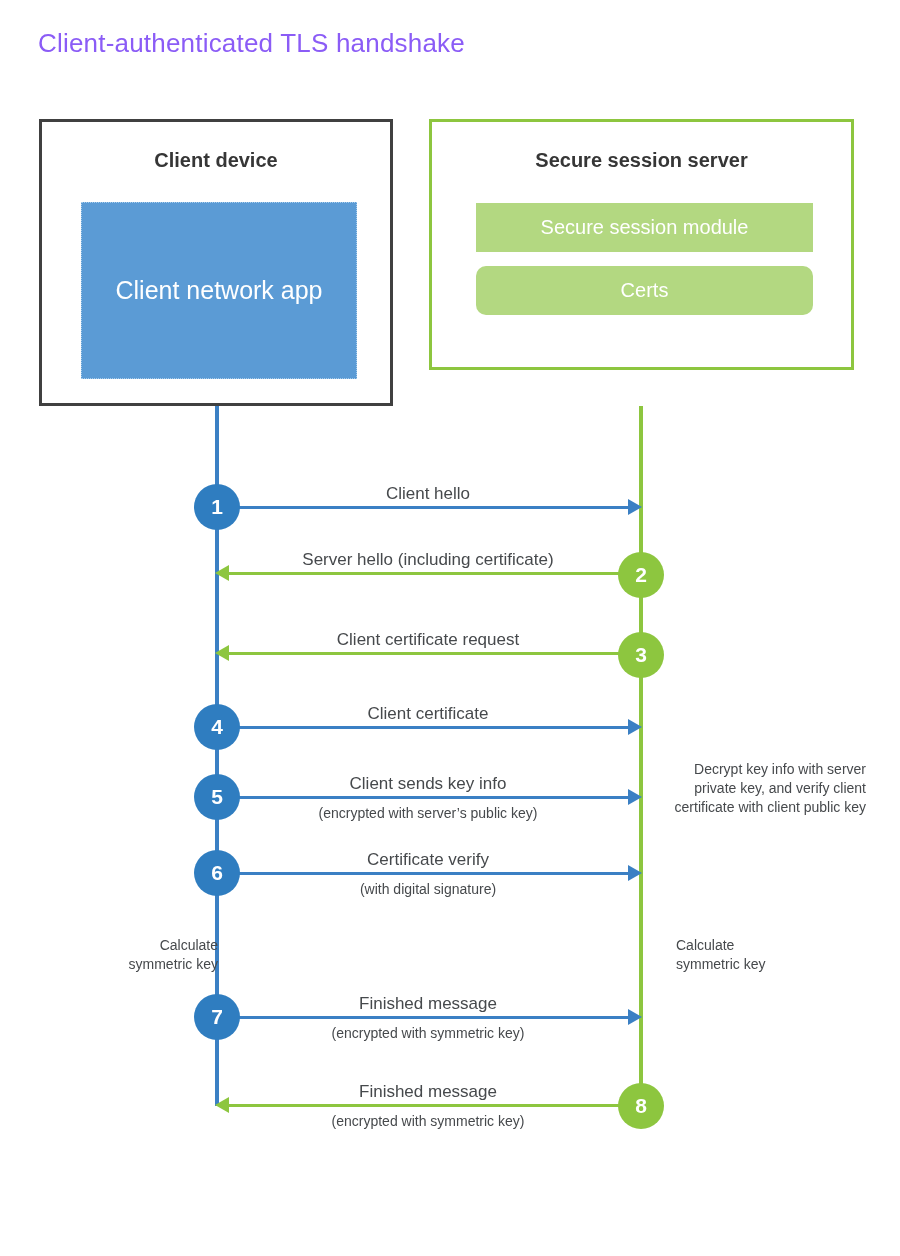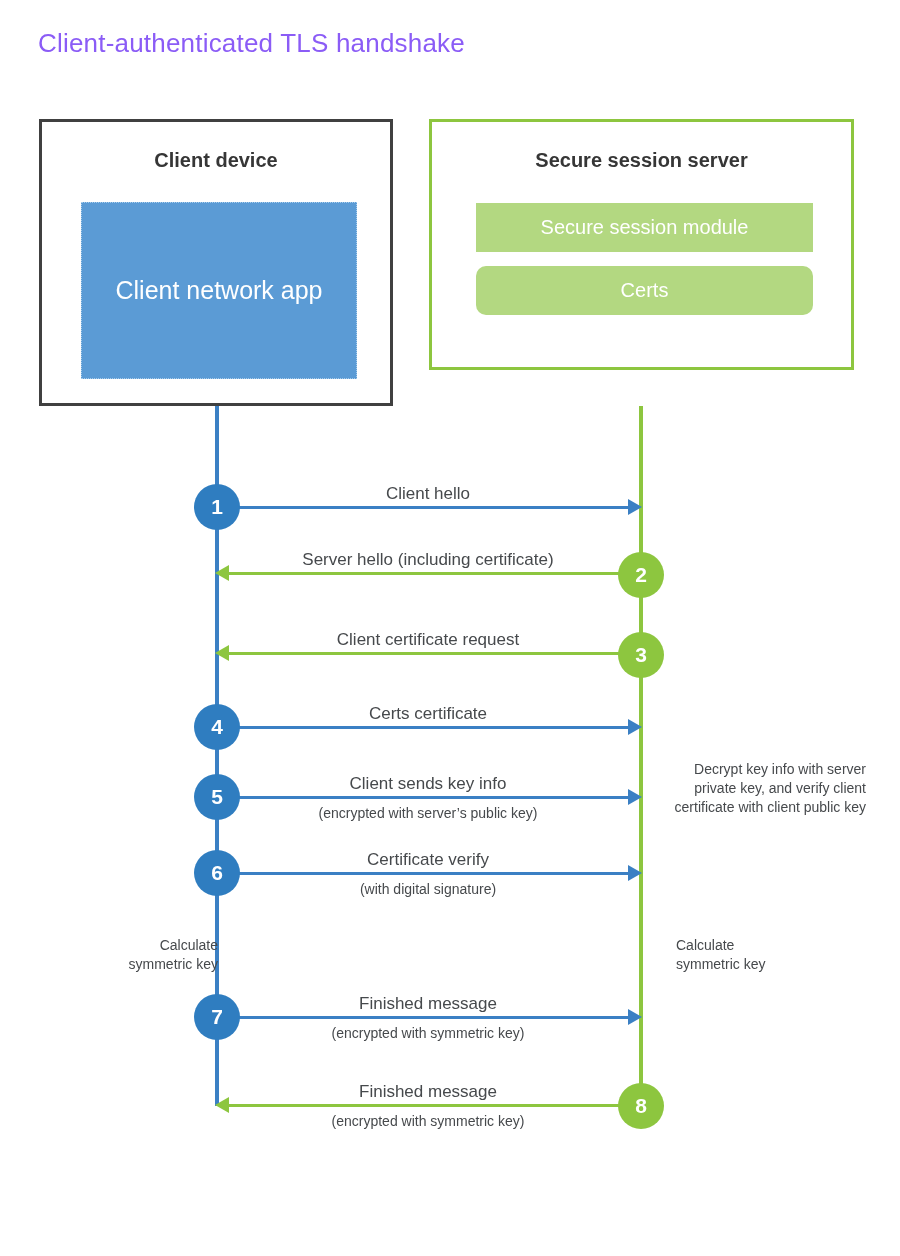--- a/index.html
+++ b/index.html
@@ -245,21 +245,21 @@
   <div class="step-circle server-side" style="top:552px">2</div>
 
   <div class="msg to-client" style="top:653px">
     <div class="msg-label">Client certificate request</div>
     <div class="arrow-line"></div>
     <div class="arrow-head"></div>
   </div>
   <div class="step-circle server-side" style="top:632px">3</div>
 
   <div class="msg to-server" style="top:727px">
-    <div class="msg-label">Certs certificate</div>
+    <div class="msg-label">Client certificate</div>
     <div class="arrow-line"></div>
     <div class="arrow-head"></div>
   </div>
   <div class="step-circle client-side" style="top:704px">4</div>
 
   <div class="msg to-server" style="top:797px">
     <div class="msg-label">Client sends key info</div>
     <div class="arrow-line"></div>
     <div class="arrow-head"></div>
     <div class="msg-sublabel">(encrypted with server’s public key)</div>

